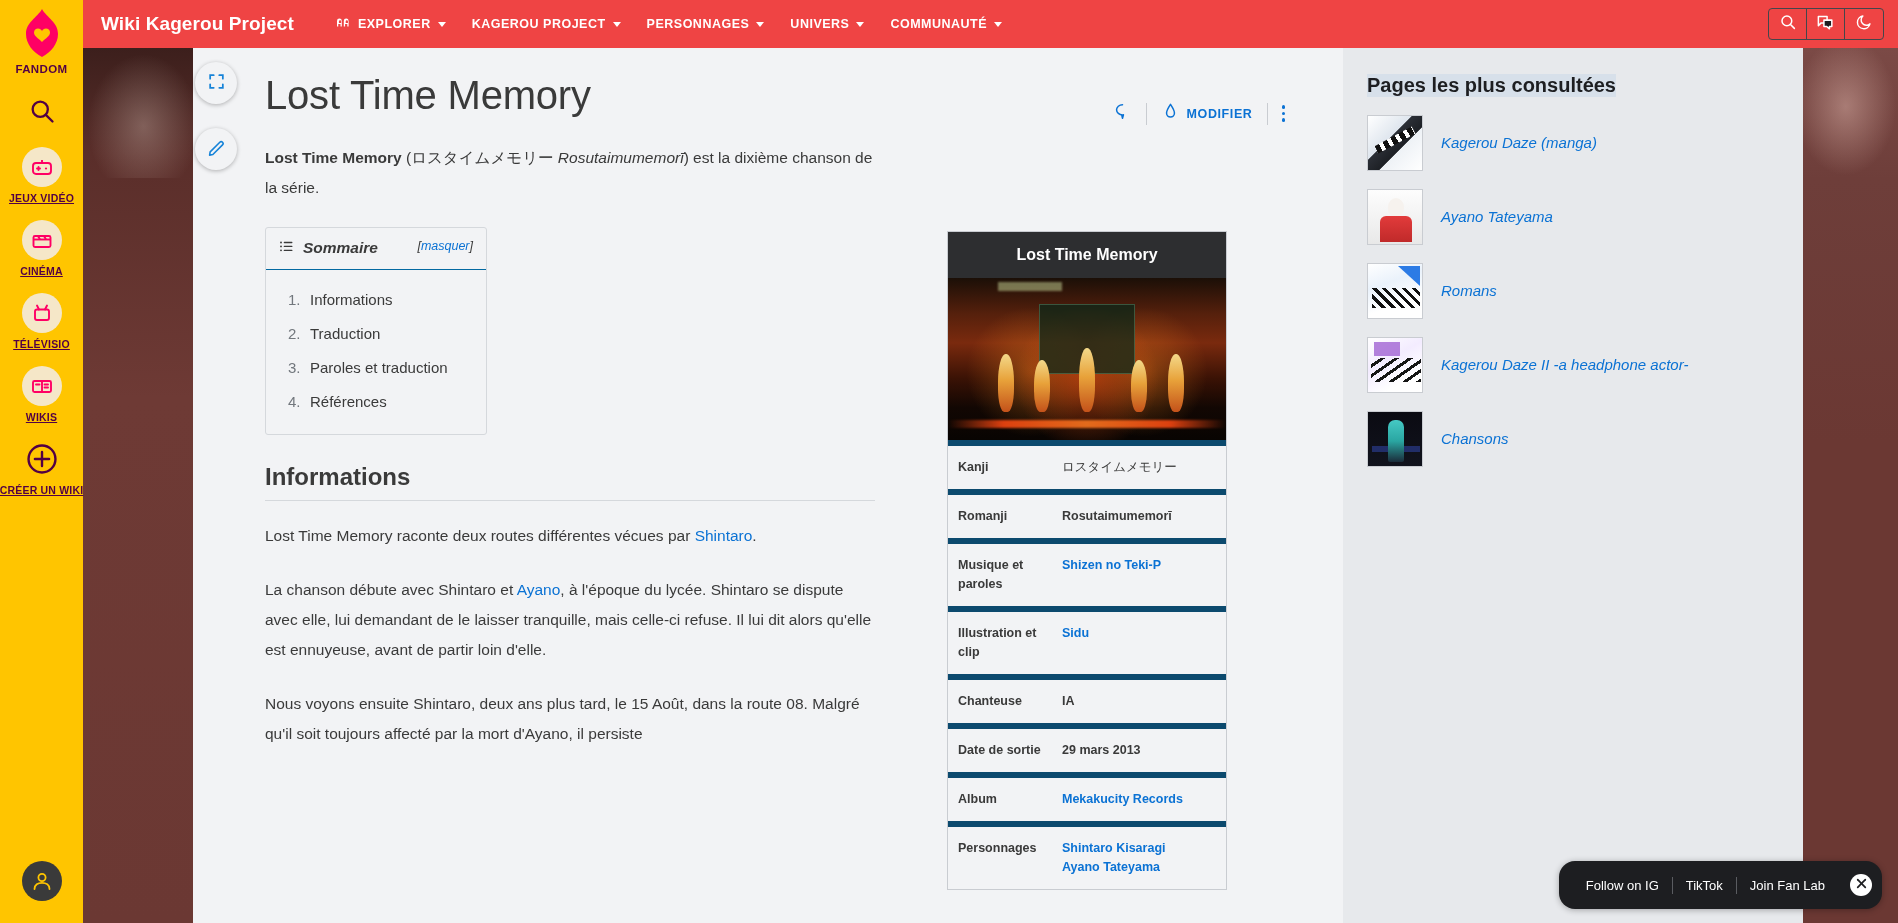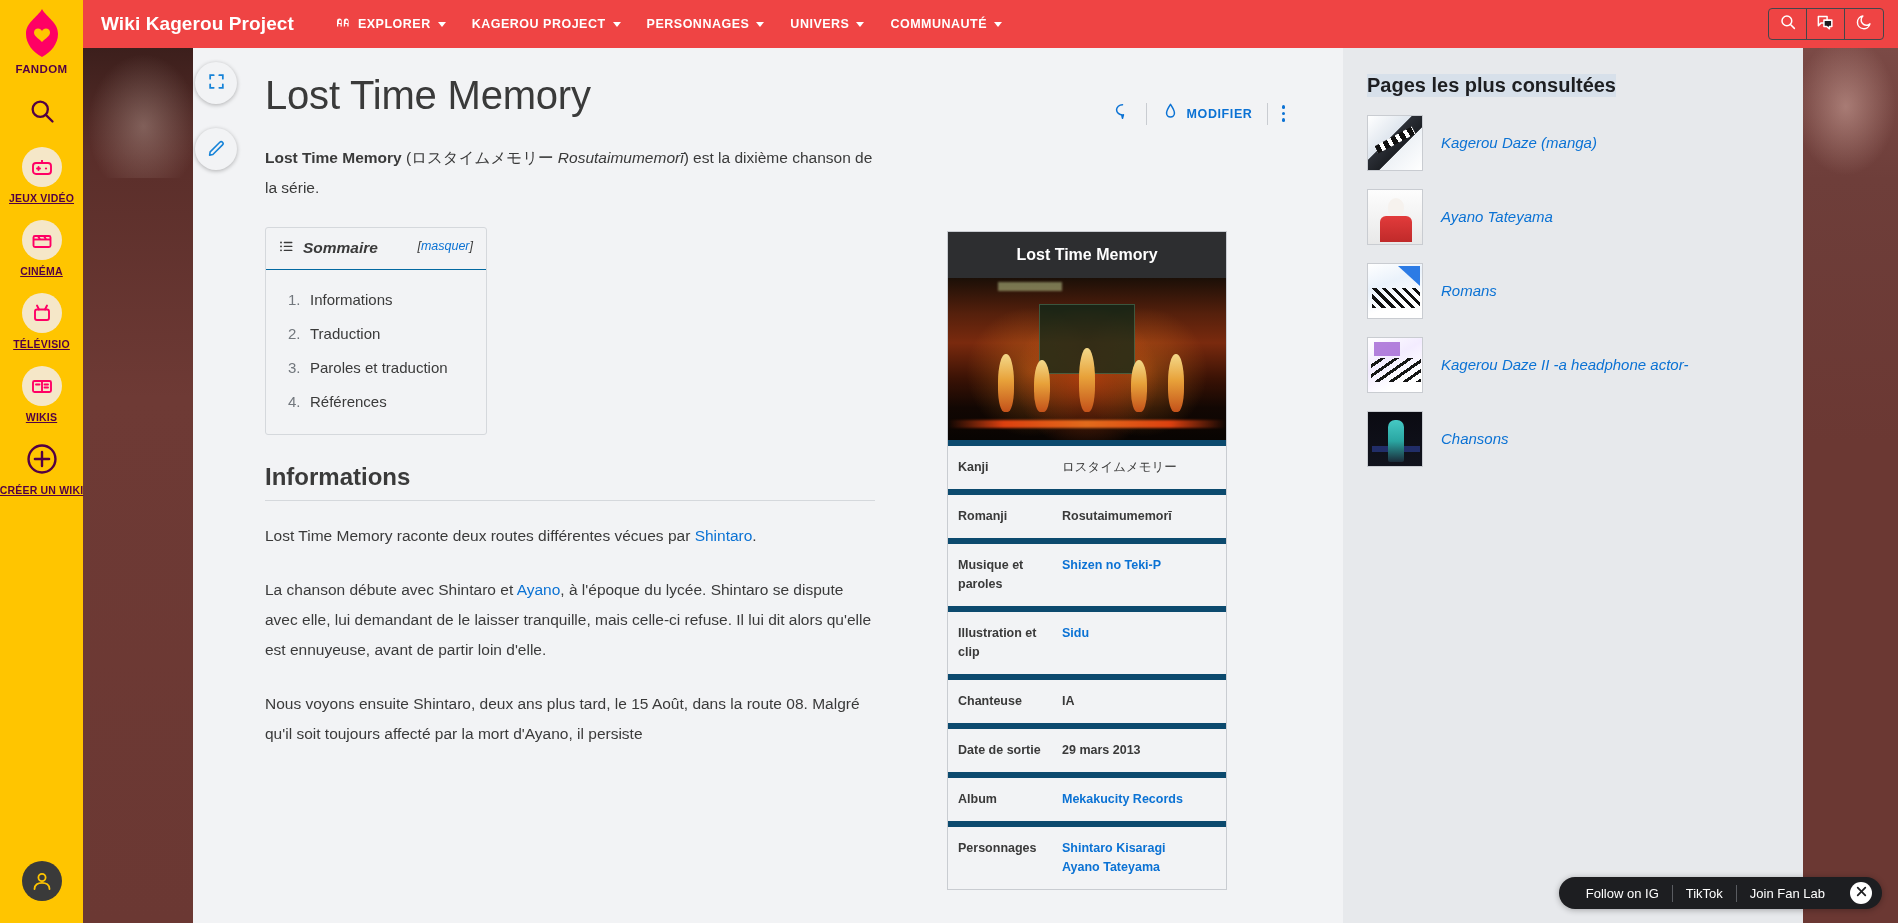--- a/index.html
+++ b/index.html
@@ -300,21 +300,21 @@
     background: #9b59d0; opacity:.75; }
   .t5 { background: linear-gradient(180deg,#0b0b12 0%,#11131d 100%); }
   .t5::after { content:''; position:absolute; left:20px; top:8px; width:16px; height:42px;
     background: linear-gradient(180deg,#45c9c4 0%,#2aa6a2 50%,#1b2c3a 100%); border-radius: 7px 7px 2px 2px; }
   .t5::before { content:''; position:absolute; left:4px; top:34px; width:48px; height:6px;
     background: #2a3a8a; opacity:.7; }
 
   
   #social {
     position: absolute; right: 16px; bottom: 14px;
-    height: 32px; background: #1d1e21; border-radius: 16px;
+    height: 48px; background: #1d1e21; border-radius: 16px;
     display: flex; align-items: center; padding: 0 6px 0 14px;
     z-index: 60; box-shadow: 0 1px 6px rgba(0,0,0,.3);
   }
   .soc-link {
     color: #fff; font-size: 13px; padding: 0 13px; cursor: pointer;
     white-space: nowrap;
   }
   .soc-sep { width: 1px; height: 17px; background: #5a5c61; }
   #soc-close {
     width: 22px; height: 22px; border-radius: 50%; background: #fff;

